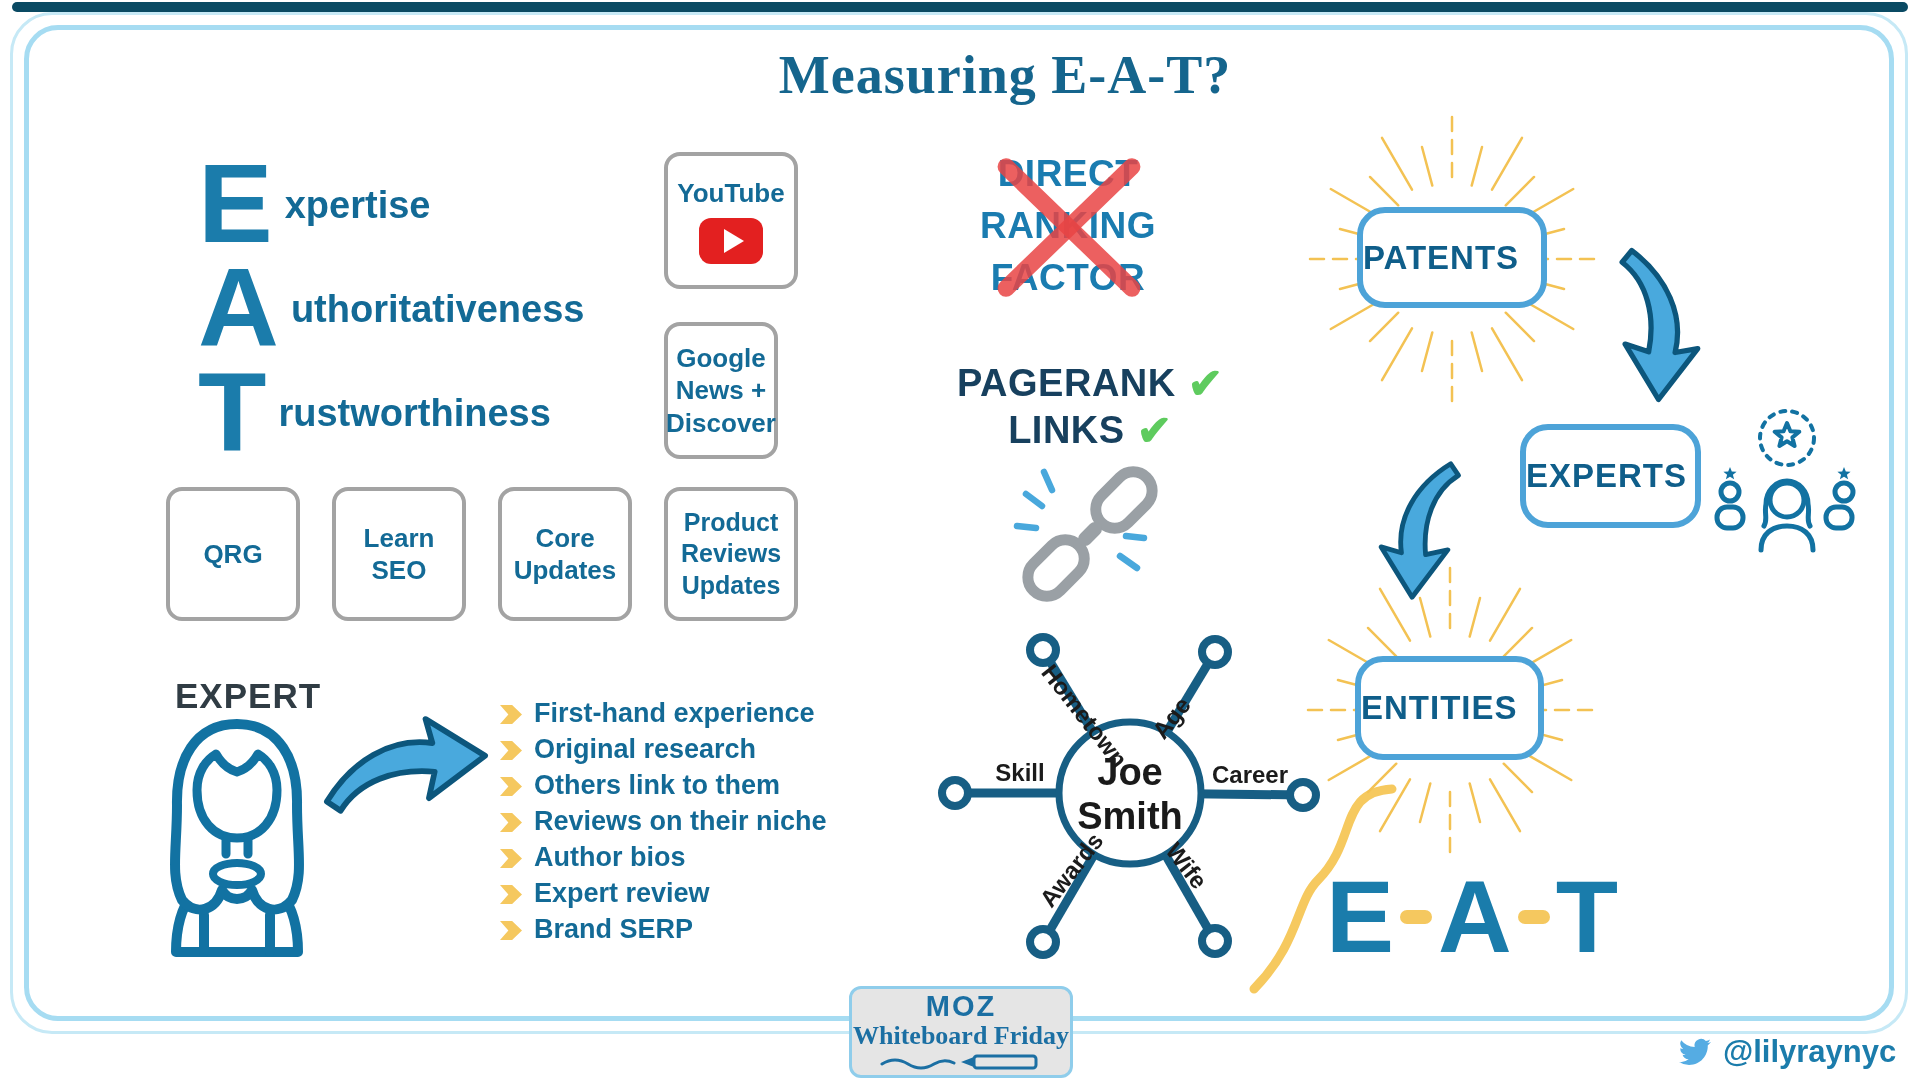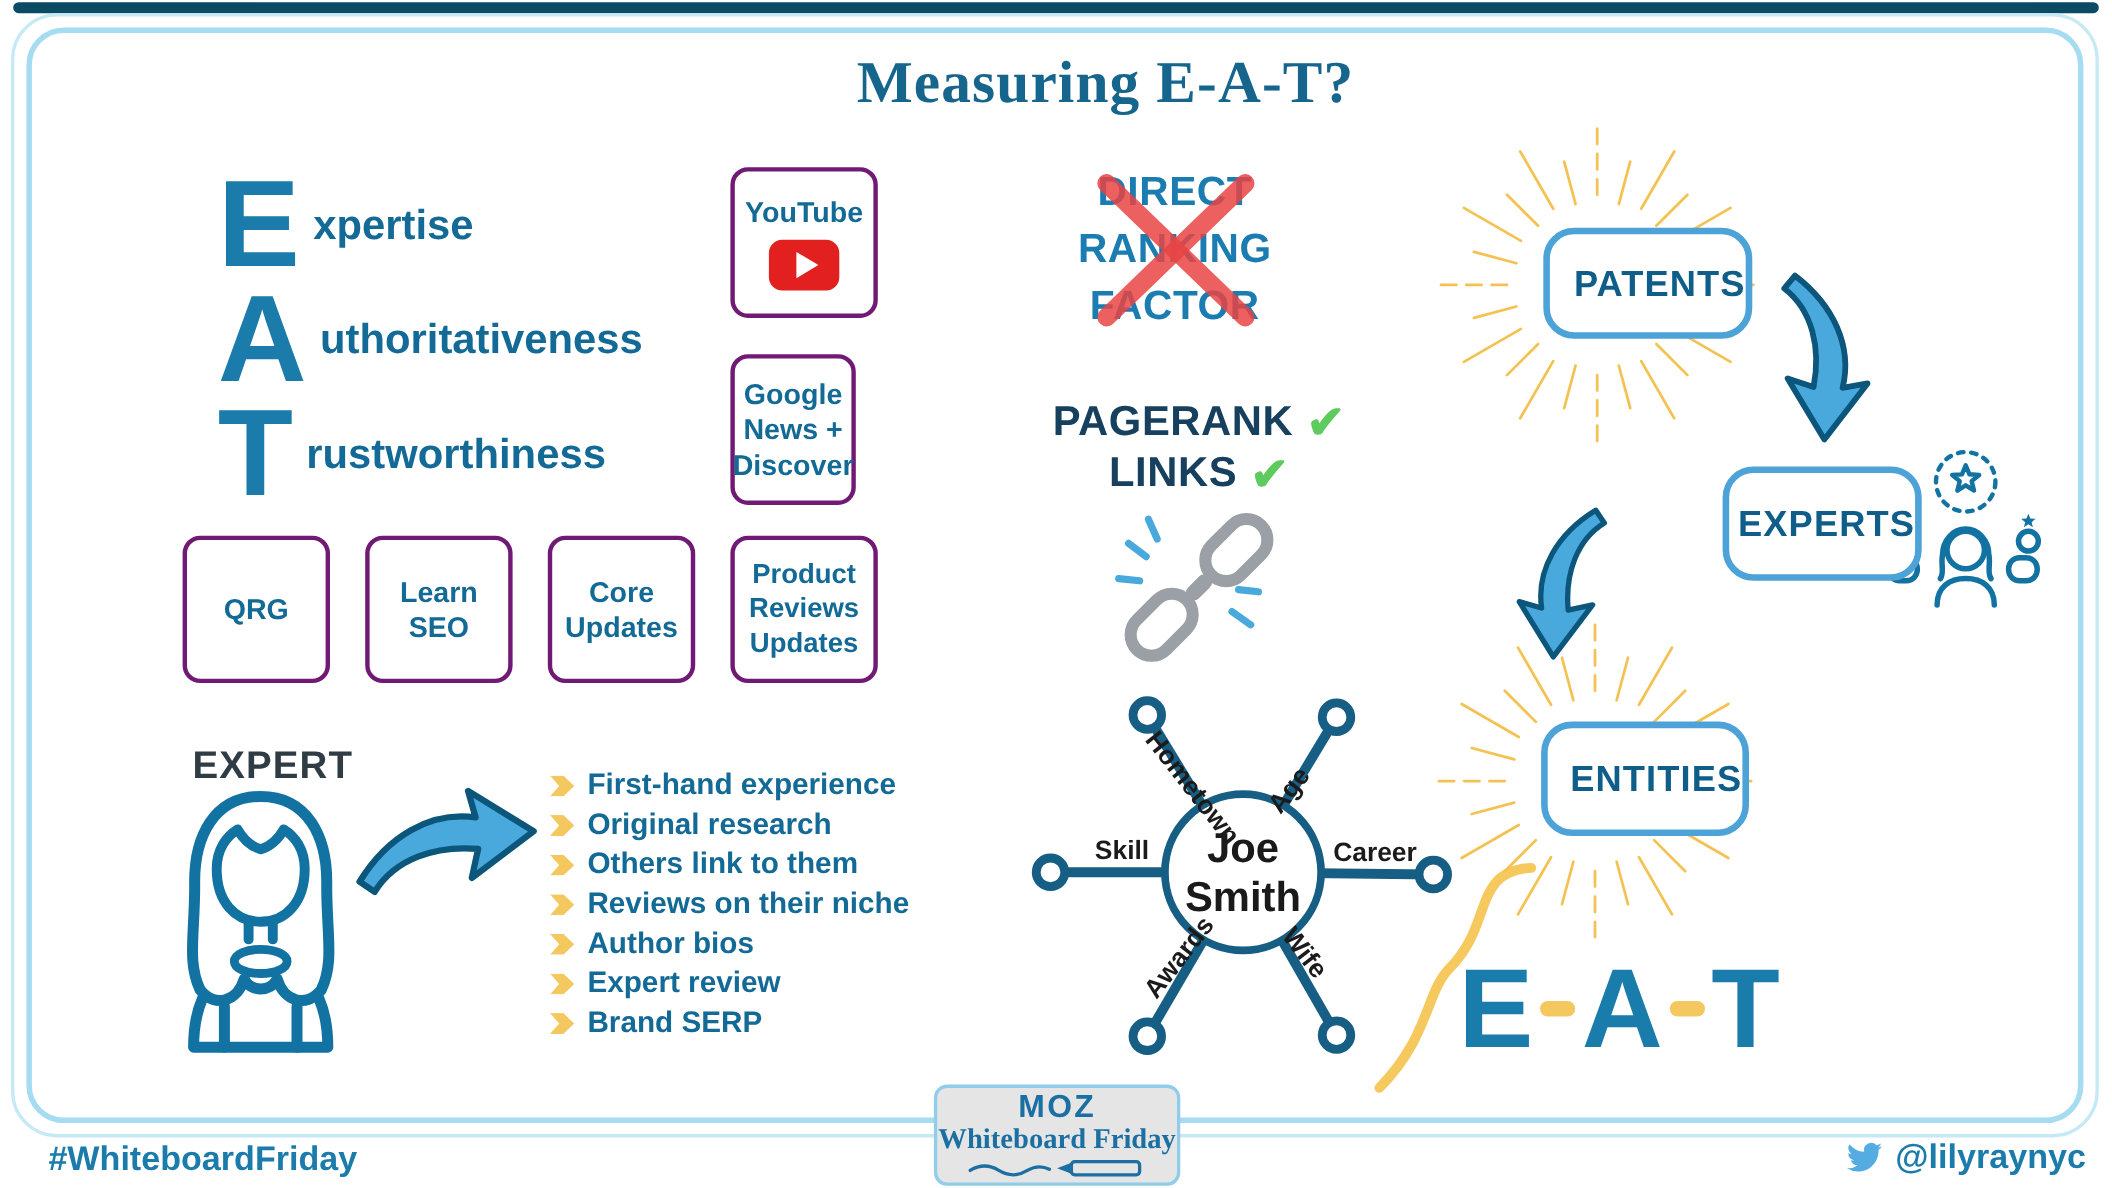--- a/index.html
+++ b/index.html
@@ -13,41 +13,41 @@
   .title{position:absolute;left:700px;top:44px;width:610px;text-align:center;
          font-family:"Liberation Serif",serif;font-weight:700;font-size:54px;color:#15658d;letter-spacing:1px;}
 
   
   .eat-col{position:absolute;left:198px;top:152px;}
   .eat-row{display:flex;align-items:center;gap:12px;height:104px;}
   .eat-letter{font-size:112px;font-weight:800;line-height:90px;color:#1b7cab;}
   .eat-word{font-size:38px;font-weight:700;color:#136a96;margin-top:2px;}
 
   
-  .ybox{position:absolute;box-sizing:border-box;border:4px solid #701a75;border-radius:16px;background:#fff;
+  .ybox{position:absolute;box-sizing:border-box;border:4px solid #a3a3a3;border-radius:16px;background:#fff;
         display:flex;flex-direction:column;align-items:center;justify-content:center;text-align:center;
         color:#136a96;font-weight:600;font-size:26px;line-height:1.25;padding:4px;gap:8px;}
   .yt-play{width:64px;height:46px;background:#e32020;border-radius:12px;display:flex;align-items:center;justify-content:center;}
   .yt-tri{width:0;height:0;border-left:20px solid #fff;border-top:12px solid transparent;border-bottom:12px solid transparent;margin-left:5px;}
 
   
   .drf{position:absolute;left:958px;top:148px;width:220px;text-align:center;
        font-size:37px;line-height:52px;font-weight:700;color:#1a7cb0;letter-spacing:.5px;}
   .xstroke{position:absolute;left:973px;top:219px;width:192px;height:17px;border-radius:9px;background:rgba(233,68,68,.85);}
 
   
   .pr-block{position:absolute;left:950px;top:362px;width:280px;display:flex;flex-direction:column;align-items:center;gap:4px;}
   .pr-row{display:flex;align-items:center;gap:12px;}
   .pr-text{font-size:38px;font-weight:800;color:#17405e;letter-spacing:.5px;}
   .check{font-size:42px;font-weight:900;color:#5ecb5e;line-height:1;}
 
   
   .bluebox{position:absolute;box-sizing:border-box;border:6px solid #4da3d8;border-radius:28px;background:#fff;
-           display:flex;align-items:center;justify-content:flex-end;
-           font-size:33px;font-weight:800;color:#0f5e8a;letter-spacing:1px;z-index:2;margin-left:46px;}
+           display:flex;align-items:center;justify-content:flex-start;
+           font-size:33px;font-weight:800;color:#0f5e8a;letter-spacing:1px;z-index:2;}
 
   .abs{position:absolute;}
 
   
   .expert-h{position:absolute;left:175px;top:676px;font-size:35px;font-weight:800;color:#303c44;letter-spacing:1px;}
   .bullets{position:absolute;left:500px;top:698px;list-style:none;margin:0;padding:0;}
   .bullets li{display:flex;align-items:flex-start;gap:12px;height:36px;font-size:27px;font-weight:600;color:#136a96;}
   .bullet-arrow{flex:none;width:22px;height:19px;margin-top:7px;background:#f5c85f;
         clip-path:polygon(0% 0%,55% 0%,100% 50%,55% 100%,0% 100%,38% 50%);}
 
@@ -299,21 +299,20 @@
   </svg>
 
   <div class="eat-result">
     <span class="eat-big">E</span>
     <span class="eat-dash"></span>
     <span class="eat-big">A</span>
     <span class="eat-dash"></span>
     <span class="eat-big">T</span>
   </div>
 
-  <div class="hashtag">#WhiteboardFriday</div>
 
   <div class="moz-badge">
     <span class="moz-logo">MOZ</span>
     <span class="moz-sub">Whiteboard Friday</span>
     <svg width="170" height="20" viewBox="0 0 170 20">
       <g stroke="#1b6fa3" stroke-width="3" fill="none" stroke-linecap="round">
         <path d="M6,12 q13,-8 26,0 q13,8 26,0 q10,-6 20,-1"></path>
         <path d="M98,5 l-13,5 13,5 z" fill="#1b6fa3" stroke="none"></path>
         <rect x="98" y="4" width="62" height="12" rx="3"></rect>
       </g>

